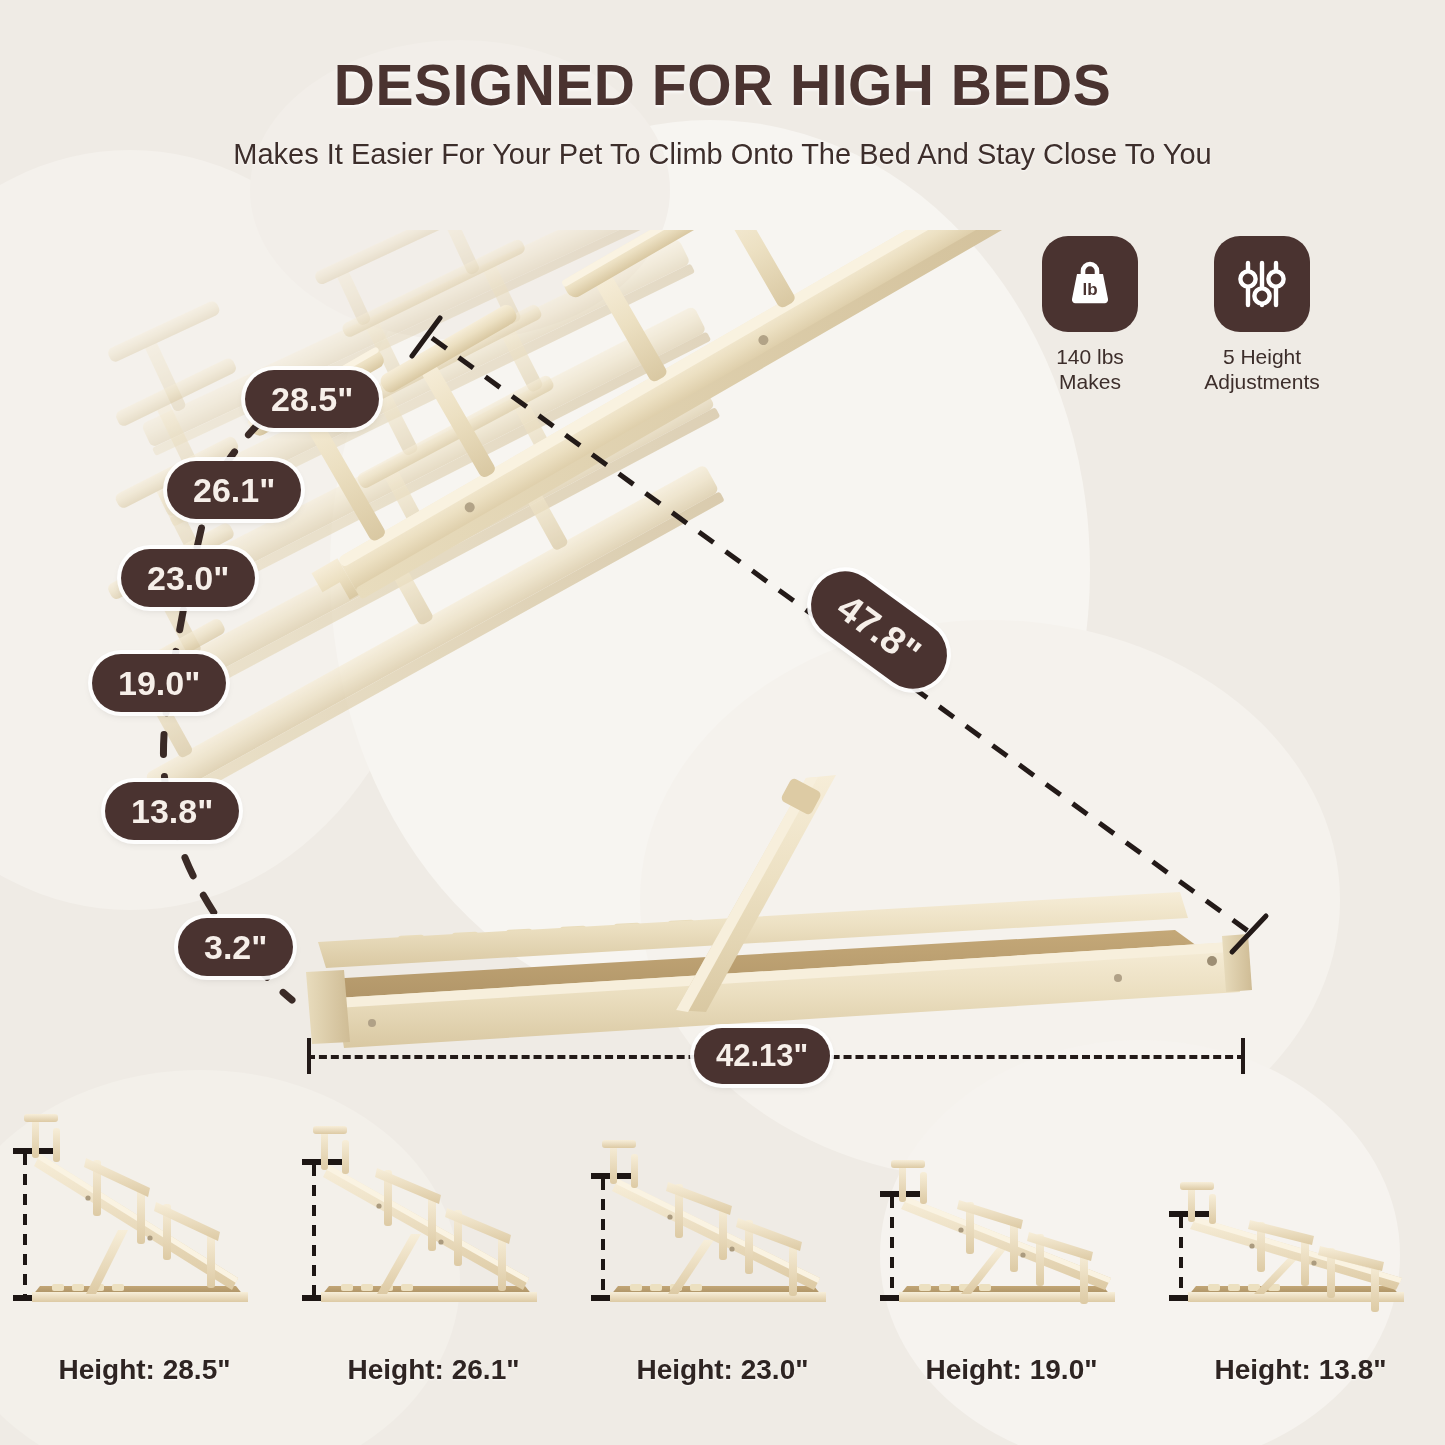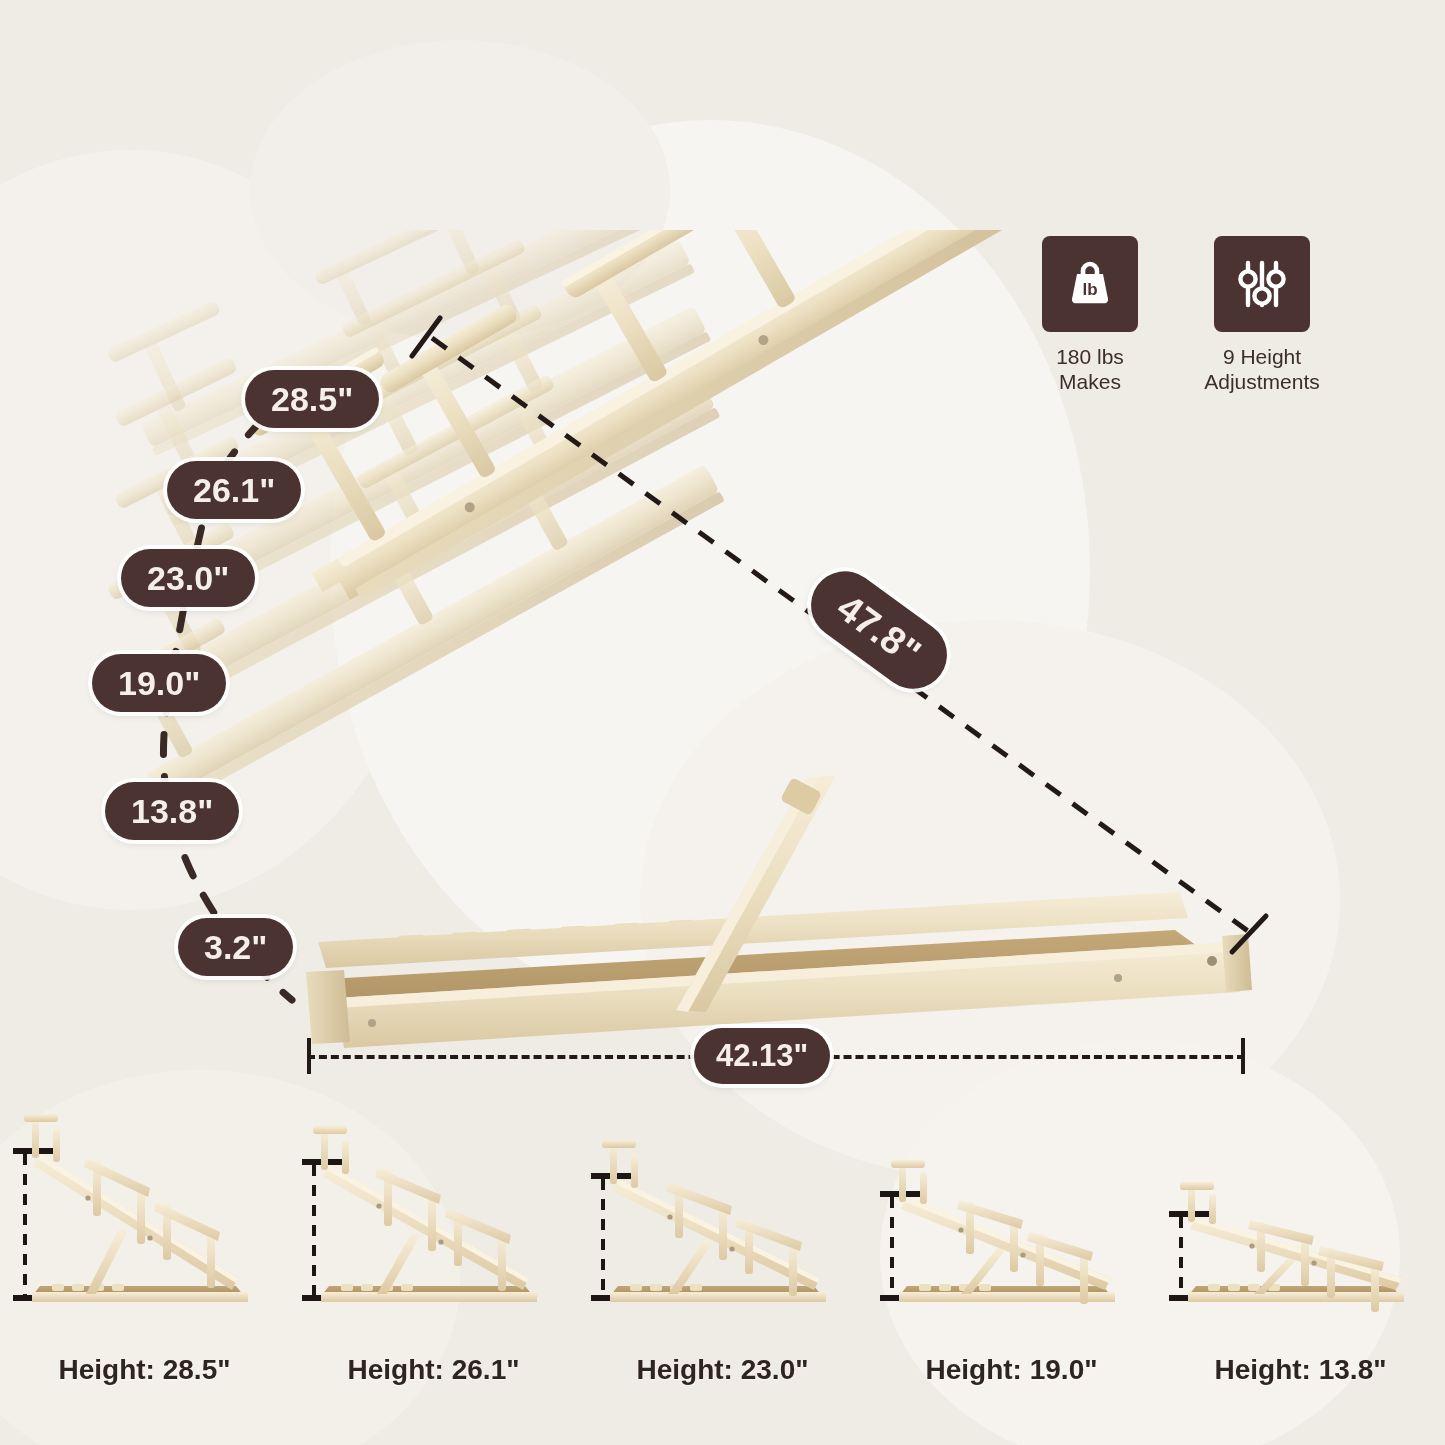--- a/index.html
+++ b/index.html
@@ -30,21 +30,21 @@
   }
   .subtitle {
     margin-top:22px; font-size:29px; color:#3d2e2b; font-weight:400;
     text-shadow:0 1px 2px rgba(255,255,255,.8);
   }
 
   
   .features { position:absolute; left:1026px; top:236px; display:flex; gap:44px; }
   .feature { width:128px; text-align:center; }
   .feature-icon {
-    width:96px; height:96px; margin:0 auto; border-radius:8px;
+    width:96px; height:96px; margin:0 auto; border-radius:26px;
     background:#4a3330; display:flex; align-items:center; justify-content:center;
   }
   .feature-label {
     margin-top:12px; font-size:21px; line-height:1.2; color:#3d2e2b; font-weight:400;
   }
 
   
   .hero { position:absolute; left:0; top:230px; width:1445px; height:830px; }
 
   
@@ -91,52 +91,56 @@
 
 <div class="stage">
 
   <div class="blob blob-a"></div>
   <div class="blob blob-b"></div>
   <div class="blob blob-c"></div>
   <div class="blob blob-d"></div>
   <div class="blob blob-e"></div>
   <div class="blob blob-f"></div>
 
+  <div class="header">
+    <div class="title">DESIGNED FOR HIGH BEDS</div>
+    <div class="subtitle">Makes It Easier For Your Pet To Climb Onto The Bed And Stay Close To You</div>
+  </div>
 
   <div class="features">
 
     <div class="feature">
       <div class="feature-icon">
         <svg width="58" height="58" viewBox="0 0 58 58">
           <path d="M22 19 v-3 a7 7 0 0 1 14 0 v3" fill="none" stroke="#ffffff" stroke-width="4.6" stroke-linecap="round"></path>
           <path d="M16 19 h26 l5 25 a3.5 3.5 0 0 1 -3.5 4.2 h-29 a3.5 3.5 0 0 1 -3.5 -4.2 z" fill="#ffffff"></path>
           <text x="29" y="40" font-family="Liberation Sans, sans-serif" font-size="17" font-weight="bold" fill="#4a3330" text-anchor="middle">lb</text>
         </svg>
       </div>
       <div class="feature-label">
-        <span>180 lbs</span><br>
+        <span>140 lbs</span><br>
         <span>Makes</span>
       </div>
     </div>
 
     <div class="feature">
       <div class="feature-icon">
         <svg width="58" height="58" viewBox="0 0 58 58">
           <g stroke="#ffffff" stroke-width="4.4" stroke-linecap="round" fill="none">
             <line x1="15" y1="8" x2="15" y2="50"></line>
             <line x1="29" y1="8" x2="29" y2="50"></line>
             <line x1="43" y1="8" x2="43" y2="50"></line>
           </g>
           <circle cx="15" cy="24" r="7.6" fill="#4a3330" stroke="#ffffff" stroke-width="4.4"></circle>
           <circle cx="29" cy="41" r="7.6" fill="#4a3330" stroke="#ffffff" stroke-width="4.4"></circle>
           <circle cx="43" cy="24" r="7.6" fill="#4a3330" stroke="#ffffff" stroke-width="4.4"></circle>
         </svg>
       </div>
       <div class="feature-label">
-        <span>9 Height</span><br>
+        <span>5 Height</span><br>
         <span>Adjustments</span>
       </div>
     </div>
 
   </div>
 
   <div class="hero">
     <svg width="1445" height="830" viewBox="0 0 1445 830">
       <defs>
         <linearGradient id="wood" x1="0" y1="0" x2="0" y2="1">

